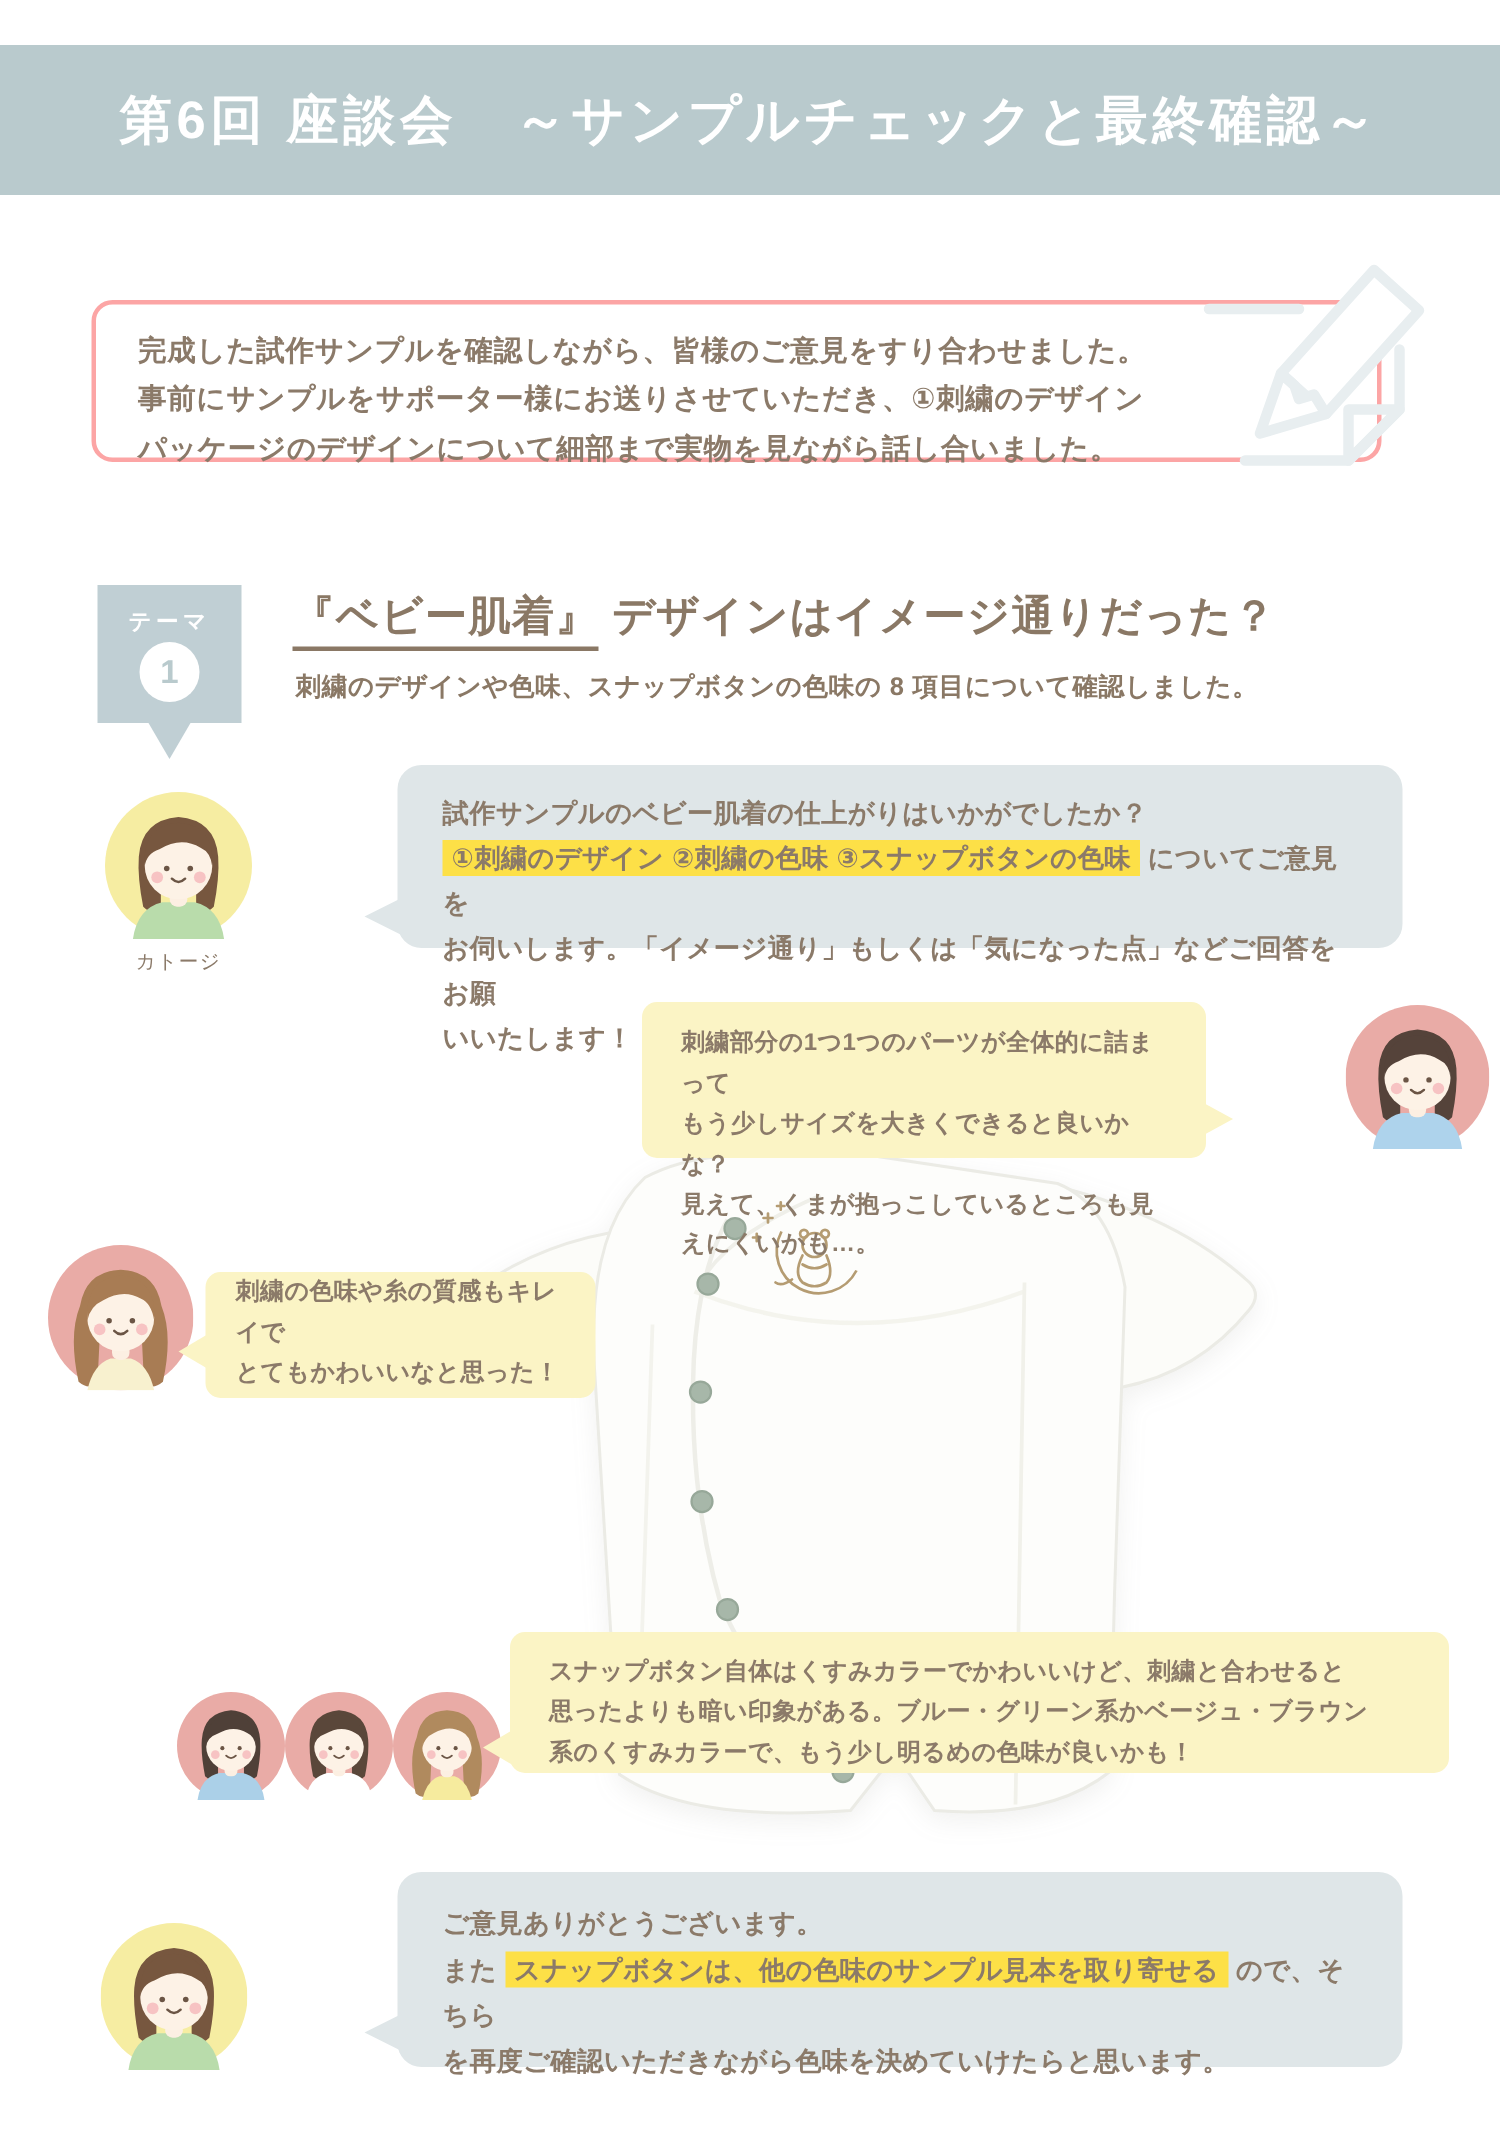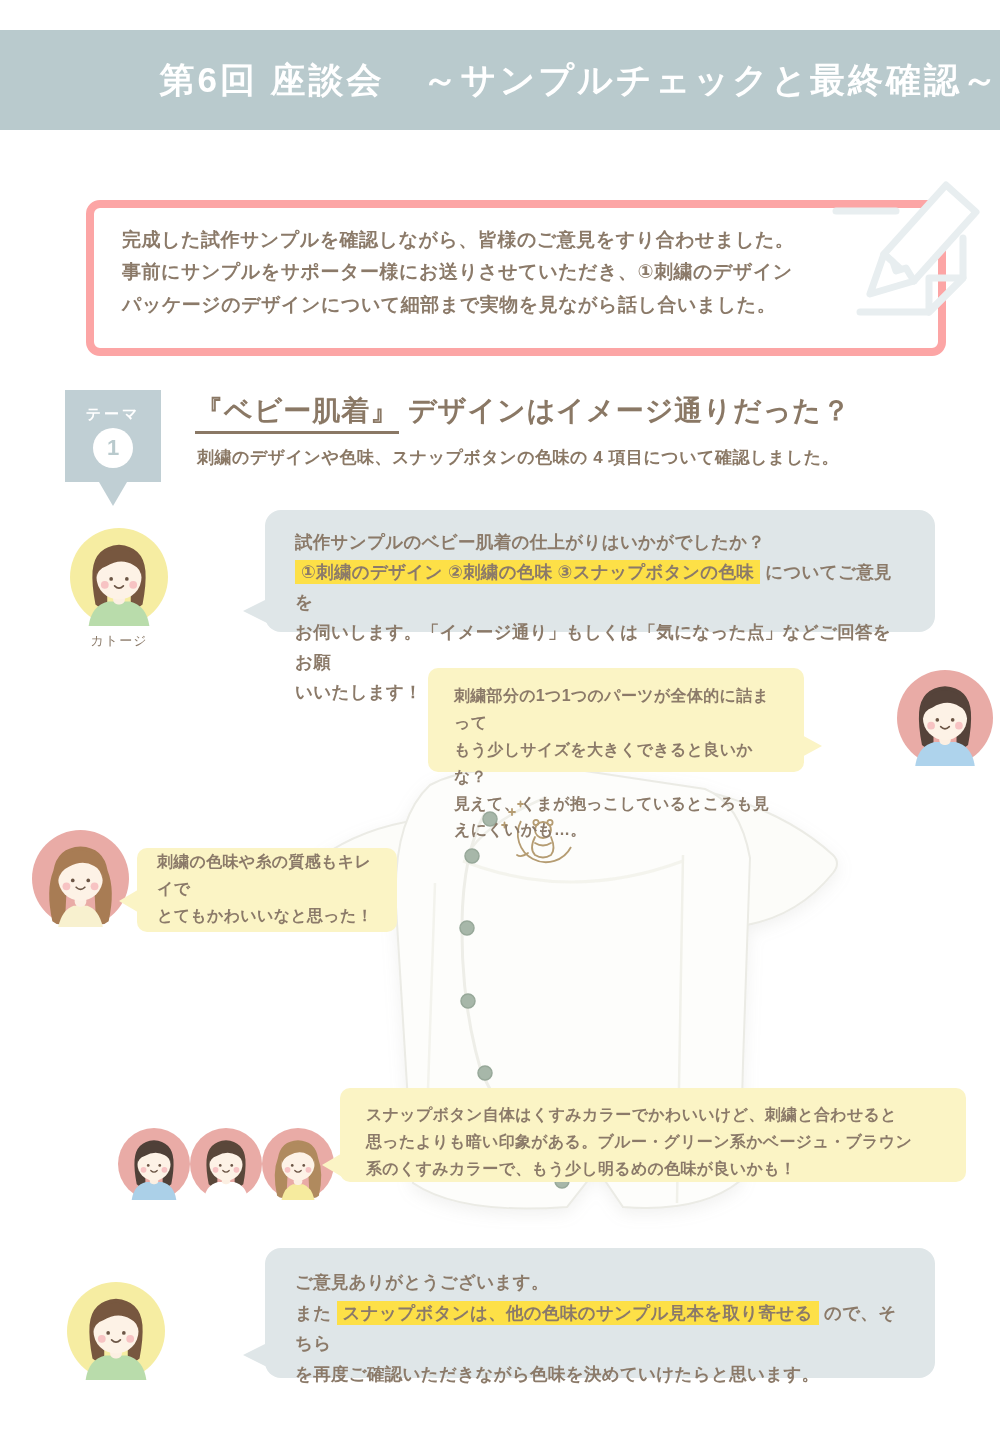--- a/index.html
+++ b/index.html
@@ -1,26 +1,26 @@
 <!DOCTYPE html>
 <html lang="ja"><head>
 <meta charset="utf-8">
 <style>
   html,body{margin:0;padding:0;background:#ffffff;}
   body{font-family:"Liberation Sans","DejaVu Sans",sans-serif;}
   .page{position:relative;width:1000px;height:1435px;margin:0 auto;background:#fff;overflow:hidden;}
 
   
   .band{position:absolute;left:0;top:30px;width:1000px;height:100px;background:#b9cacd;
-        display:flex;align-items:center;justify-content:flex-end;}
+        display:flex;align-items:center;justify-content:center;}
   .band h1{margin:0;color:#ffffff;font-size:35px;font-weight:700;letter-spacing:3px;}
 
   
-  .intro{position:absolute;left:86px;top:200px;width:860px;height:156px;box-sizing:border-box;
-         border:8px solid #fca5a5;border-radius:14px;padding:16px 0 0 28px;}
+  .intro{position:absolute;left:61px;top:200px;width:860px;height:108px;box-sizing:border-box;
+         border:3px solid #fca5a5;border-radius:14px;padding:16px 0 0 28px;}
   .intro p{margin:0;color:#8b7a69;font-size:19px;line-height:1.7;font-weight:600;letter-spacing:0.5px;}
   .pencil{position:absolute;left:738px;top:-30px;width:150px;height:165px;}
 
   
   .theme-badge{position:absolute;left:65px;top:390px;width:96px;height:92px;background:#c0cfd4;
                display:flex;flex-direction:column;align-items:center;justify-content:center;gap:4px;}
   .tb-label{color:#ffffff;font-size:15px;letter-spacing:3px;font-weight:700;}
   .tb-num{width:40px;height:40px;border-radius:50%;background:#ffffff;color:#b9cacd;
           display:flex;align-items:center;justify-content:center;font-size:22px;font-weight:700;}
   .tb-tail{position:absolute;left:34px;top:92px;width:0;height:0;
@@ -115,21 +115,21 @@
   </section>
 
   <div class="theme-badge">
     <span class="tb-label">テーマ</span>
     <span class="tb-num">1</span>
     <span class="tb-tail"></span>
   </div>
   <h2 class="sec-title" style="margin:0;">
     <span class="underlined">『ベビー肌着』</span><span> デザインはイメージ通りだった？</span>
   </h2>
-  <div class="sec-sub">刺繍のデザインや色味、スナップボタンの色味の 4 項目について確認しました。</div>
+  <div class="sec-sub">刺繍のデザインや色味、スナップボタンの色味の 8 項目について確認しました。</div>
 
   <svg class="garment" viewBox="0 0 560 475">
 
     <path d="M150,55 Q90,60 45,88 Q28,98 34,112 Q50,140 105,142 L150,130 Z" fill="#fcfcf9" stroke="#ebebe5" stroke-width="2"></path>
     <path d="M420,28 Q500,48 548,92 Q556,100 548,110 Q514,152 462,162 L430,150 Z" fill="#fcfcf9" stroke="#ebebe5" stroke-width="2"></path>
 
     <path d="M196,8 Q250,2 300,8 L420,26 Q455,40 465,95 L458,300 L455,418 Q415,450 338,444 L312,406 L282,444 Q175,452 128,420 L112,160 Q104,60 145,22 Q168,10 196,8 Z" fill="#fdfdfb" stroke="#ebebe5" stroke-width="2"></path>
 
     <path d="M178,98 Q285,132 398,90" fill="none" stroke="#ededе8" stroke-width="2" opacity="0.9"></path>
     <path d="M178,98 Q285,140 398,98" fill="none" stroke="#f1f1ea" stroke-width="3" opacity="0.8"></path>

